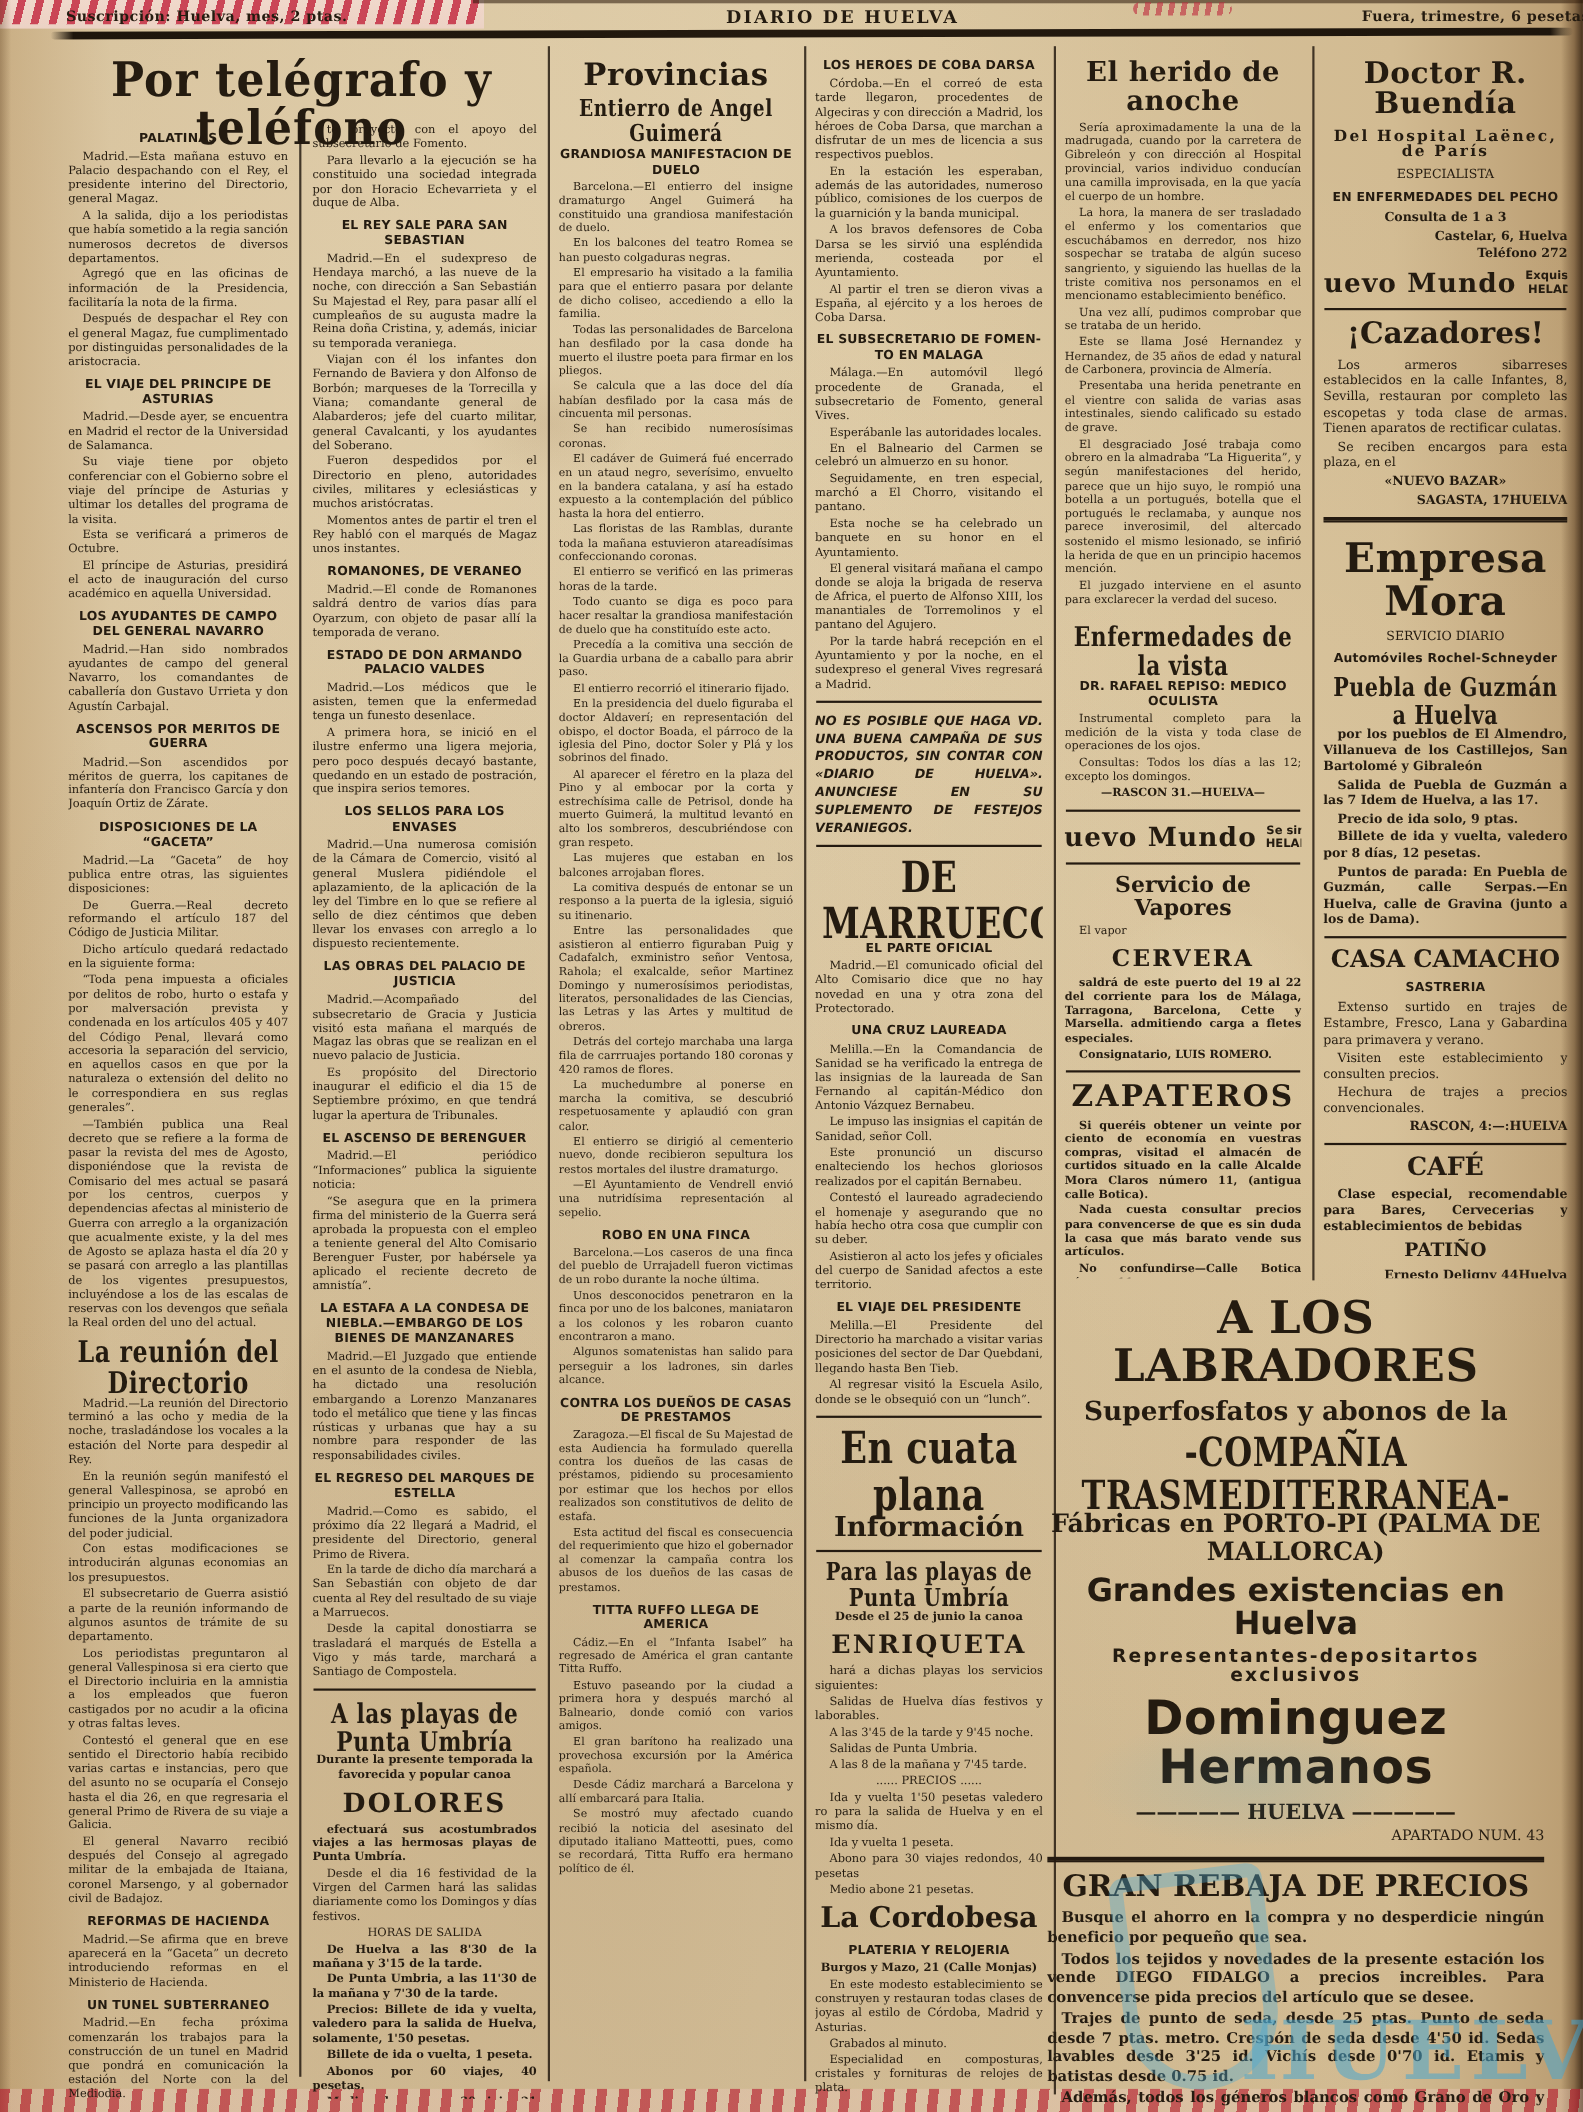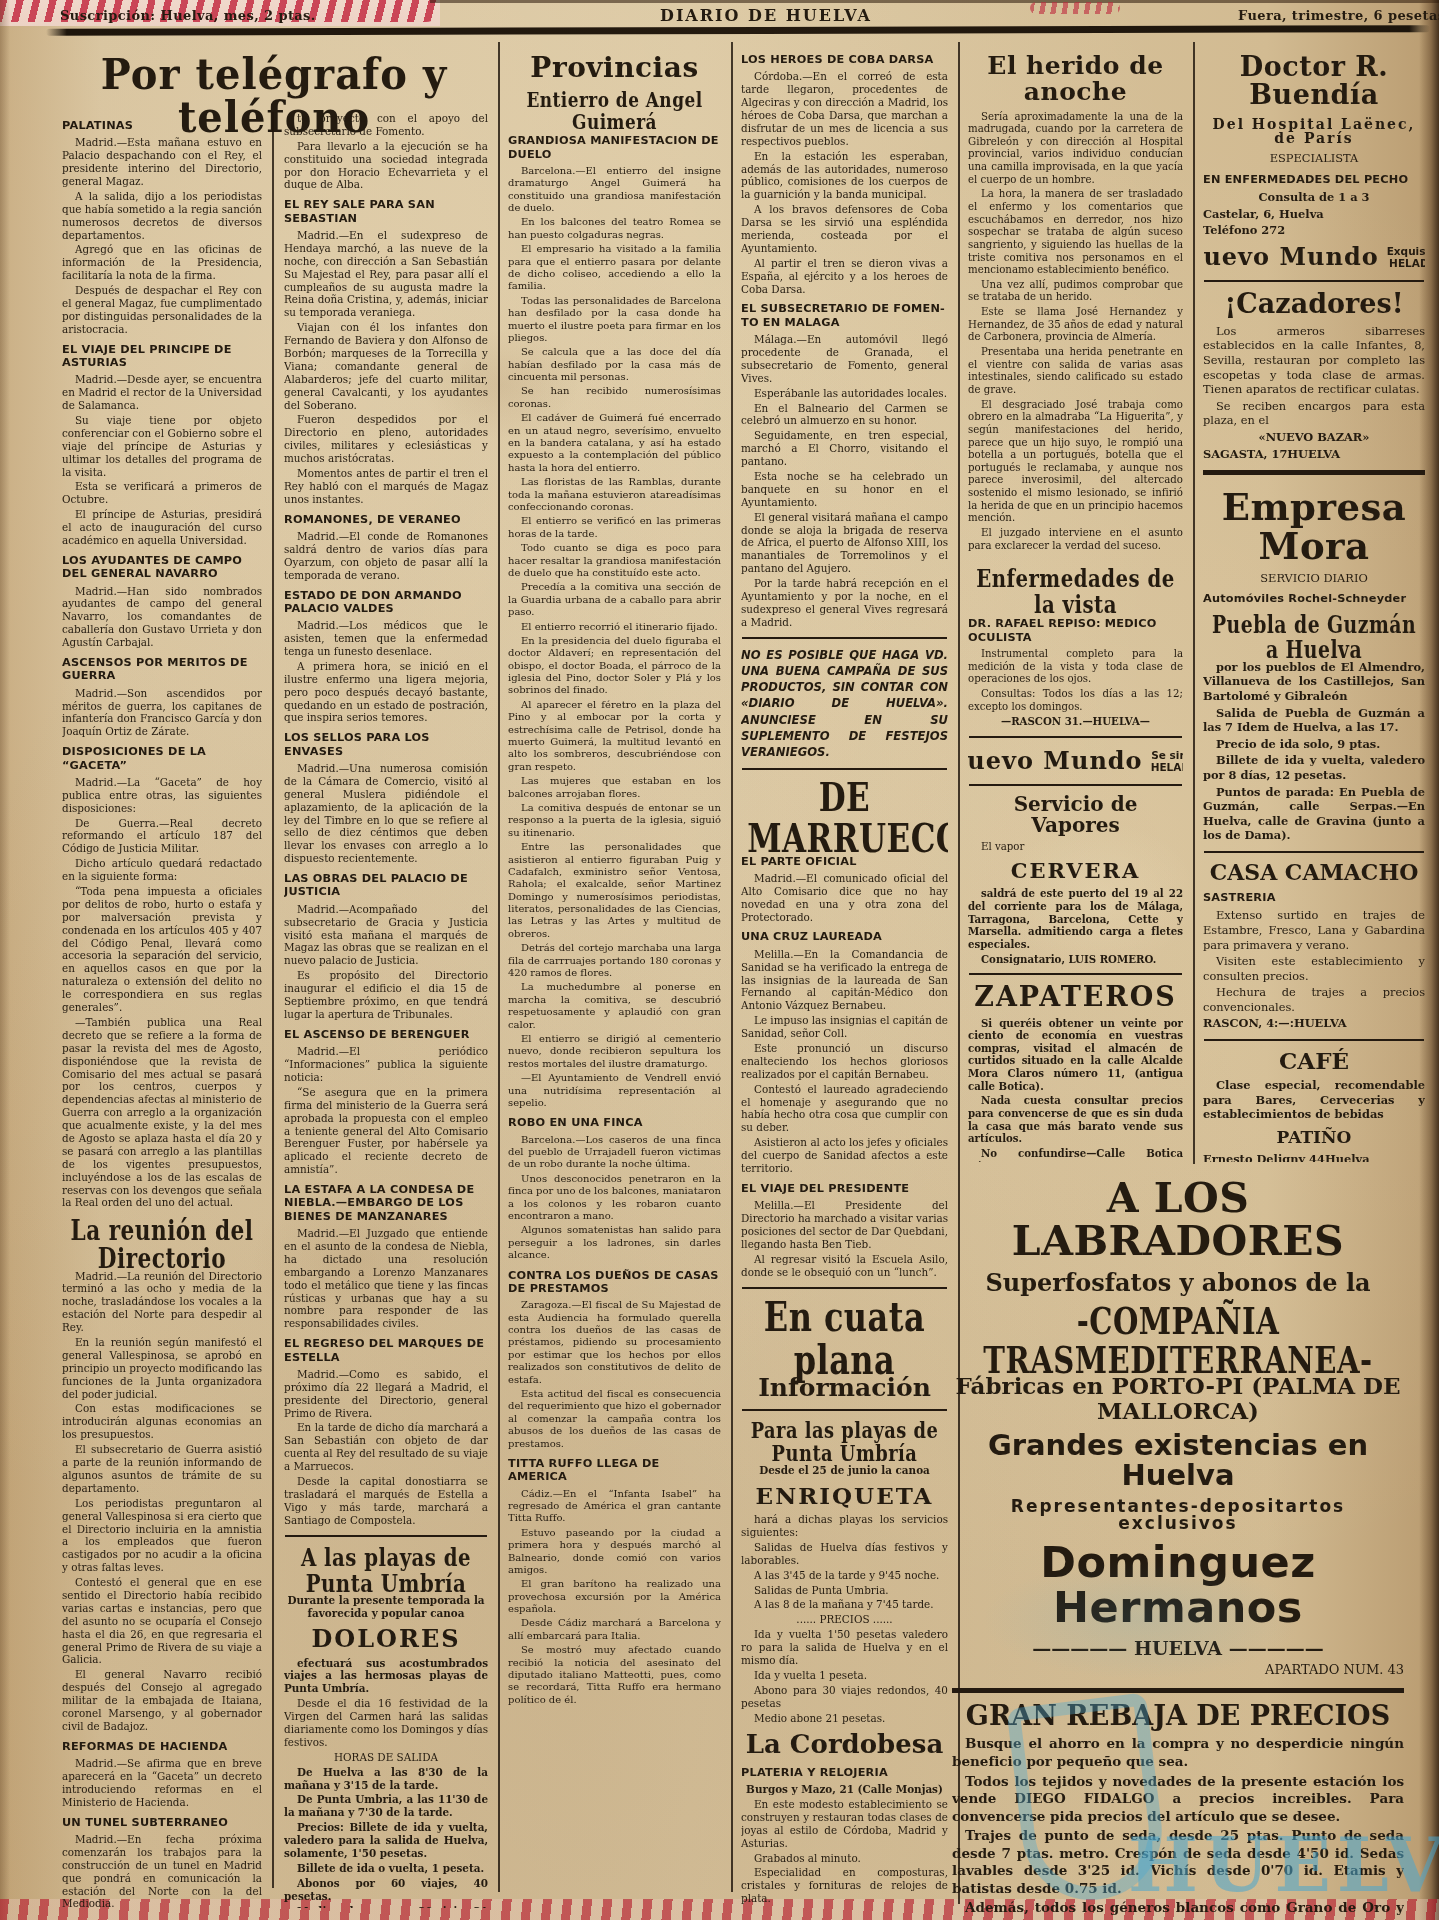--- a/index.html
+++ b/index.html
@@ -20,28 +20,28 @@
   .col{position:absolute;overflow:hidden;line-height:1.24;text-align:justify;}
   .headline-xl{position:absolute;font-weight:bold;text-align:center;font-family:"DejaVu Serif",serif;
     font-size:40px;letter-spacing:1px;line-height:1;transform:scale(1,1.08);transform-origin:top;}
   .blk{margin:0 0 2px 0;}
   .bk-h1,.bk-h1b,.bk-h2,.bk-h3{font-weight:bold;text-align:center;line-height:1.05;margin:7px 0 5px;text-indent:0;}
   .bk-h1{font-size:26px;letter-spacing:.5px;}
   .bk-h1b{font-size:26px;transform:scale(.94,1.18);transform-origin:center top;letter-spacing:.5px;}
   .bk-h2{font-size:19px;}
   .bk-h3{font-size:16px;letter-spacing:2px;}
   .bk-sans{font-family:"DejaVu Sans",sans-serif;}
-  .bk-s{font-family:"DejaVu Sans",sans-serif;font-weight:bold;font-size:11.3px;line-height:1.18;text-align:left;margin:7px 0 4px;letter-spacing:.2px;}
+  .bk-s{font-family:"DejaVu Sans",sans-serif;font-weight:bold;font-size:11.3px;line-height:1.18;text-align:center;margin:7px 0 4px;letter-spacing:.2px;}
   .bk-p{text-indent:13px;}
   .bk-pb{text-indent:13px;font-weight:bold;}
   .bk-c{text-align:center;text-indent:0;}
   .bk-bc{text-align:center;text-indent:0;font-weight:bold;}
   .bk-r{border-top:2.5px solid #241a10;margin:8px 1px;height:0;}
   .bk-dr{border-top:3.5px solid #241a10;border-bottom:2px solid #241a10;height:5px;margin:9px 0;}
-  .bk-row{display:flex;justify-content:flex-start;font-weight:bold;text-indent:0;}
+  .bk-row{display:flex;justify-content:flex-end;font-weight:bold;text-indent:0;}
   .bk-notice{font-family:"DejaVu Sans",sans-serif;font-weight:bold;font-size:11.6px;line-height:1.4;text-align:justify;font-style:italic;}
   .bk-nm{display:flex;justify-content:center;align-items:center;gap:8px;text-indent:0;margin:4px 0;}
   .bk-nm span:first-child{font-size:24px;font-weight:bold;letter-spacing:1px;white-space:nowrap;}
   .bk-nm span:last-child{font-family:"DejaVu Sans",sans-serif;font-weight:bold;font-size:10.5px;width:78px;text-align:center;line-height:1.15;}
   .col-provincias{font-size:10px;}
   .col-telegrafoA,.col-telegrafoB{font-size:10.4px;}
   .col-coba{font-size:10.4px;}
   .col-herido{font-size:10.2px;}
   .col-ads{font-size:11.4px;line-height:1.28;}
   .sec-labradores{position:absolute;overflow:hidden;font-size:13.5px;line-height:1.3;text-align:justify;}

